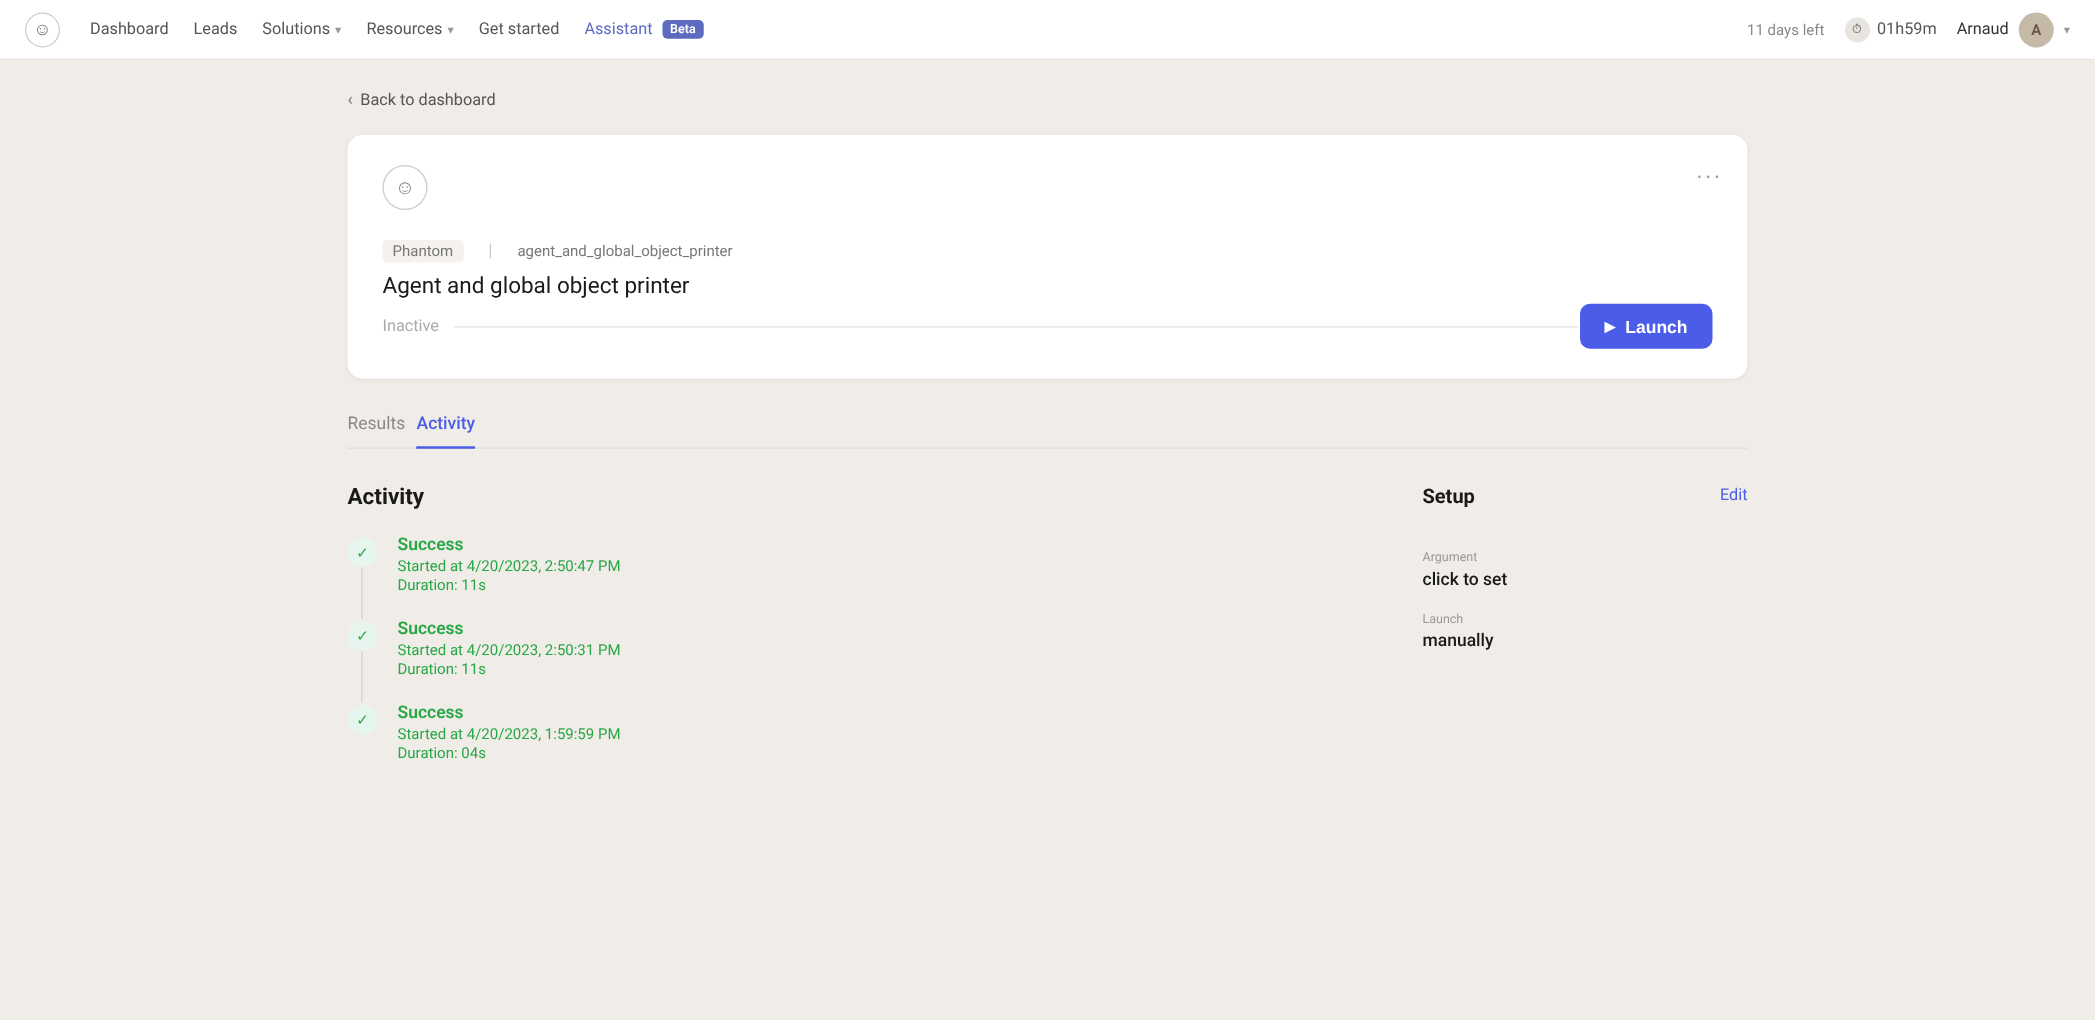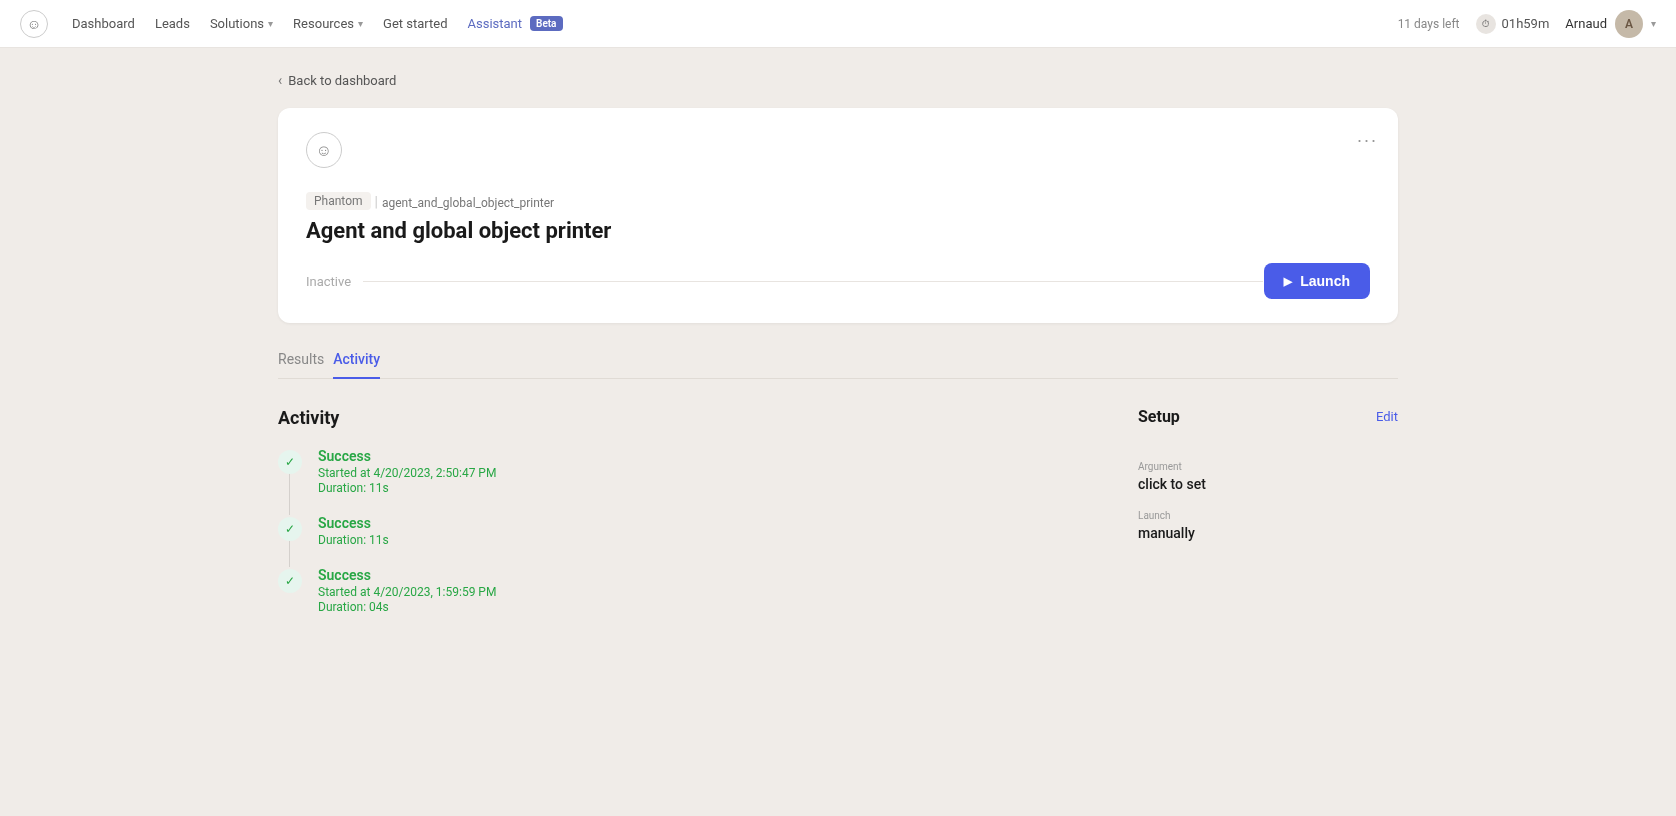--- a/index.html
+++ b/index.html
@@ -152,45 +152,45 @@
       height: 36px;
       border-radius: 50%;
       border: 1.5px solid #ccc;
       display: flex; align-items: center; justify-content: center;
       font-size: 16px;
       color: #888;
       margin-bottom: 14px;
     }
     .card-breadcrumb {
       display: flex;
-      align-items: flex-end;
-      gap: 4px;
+      align-items: center;
+      gap: 20px;
       margin-bottom: 8px;
       margin-top: 24px;
     }
     .breadcrumb-phantom {
       font-size: 12px;
       color: #777;
       background: #f4f1ee;
       padding: 2px 8px;
       border-radius: 4px;
     }
     .breadcrumb-sep {
       color: #ccc;
       font-size: 14px;
     }
     .breadcrumb-slug {
       font-size: 12px;
       color: #777;
     }
     .card-title {
-      font-size: 22px;
-      font-weight: 700;
+      font-size: 18px;
+      font-weight: 400;
       color: #1a1a1a;
-      margin-bottom: 20px;
+      margin-bottom: 4px;
     }
     .card-footer {
       display: flex;
       align-items: center;
       justify-content: space-between;
     }
     .status-inactive {
       font-size: 13px;
       color: #aaa;
       display: flex;
@@ -428,20 +428,21 @@
             <div class="activity-status">Success</div>
             <div class="activity-started">Started at 4/20/2023, 2:50:47 PM</div>
             <div class="activity-duration">Duration: 11s</div>
           </div>
         </div>
 
         <div class="activity-item">
           <div class="activity-check">✓</div>
           <div class="activity-info">
             <div class="activity-status">Success</div>
+            <div class="activity-started">Started at 4/20/2023, 2:50:31 PM</div>
             <div class="activity-duration">Duration: 11s</div>
           </div>
         </div>
 
         <div class="activity-item">
           <div class="activity-check">✓</div>
           <div class="activity-info">
             <div class="activity-status">Success</div>
             <div class="activity-started">Started at 4/20/2023, 1:59:59 PM</div>
             <div class="activity-duration">Duration: 04s</div>

